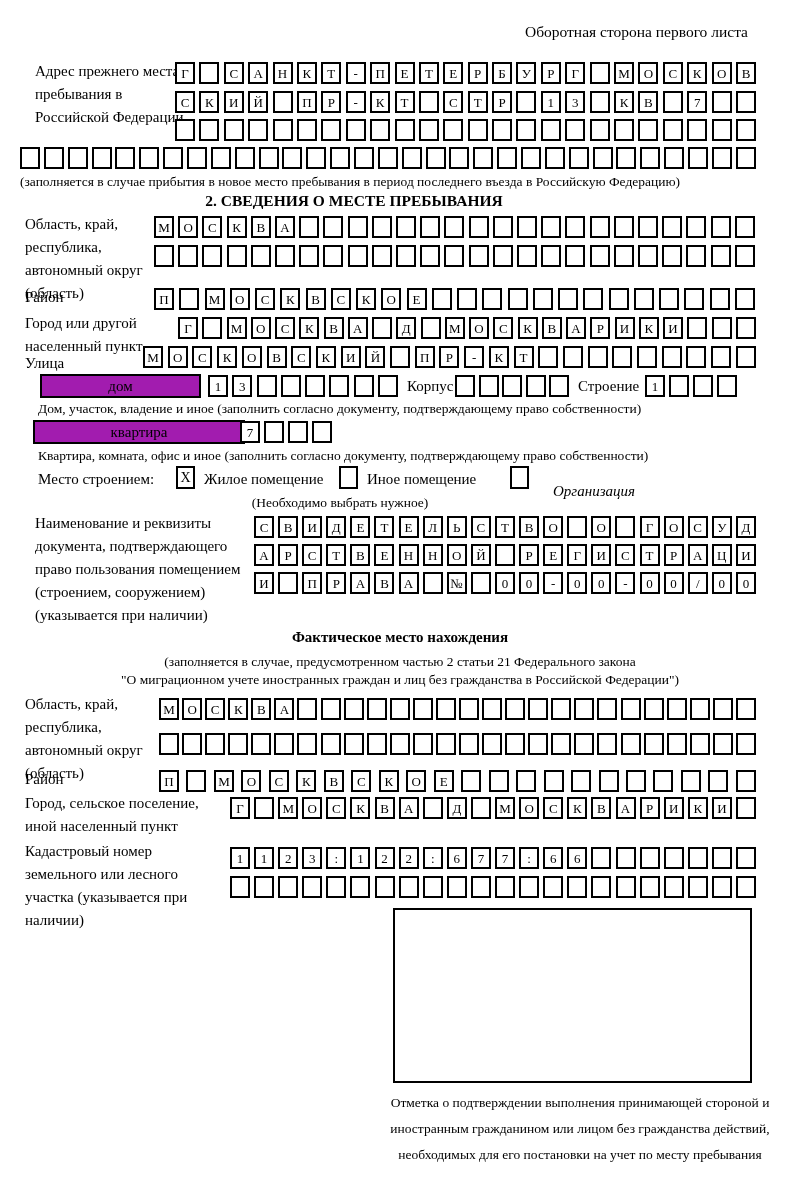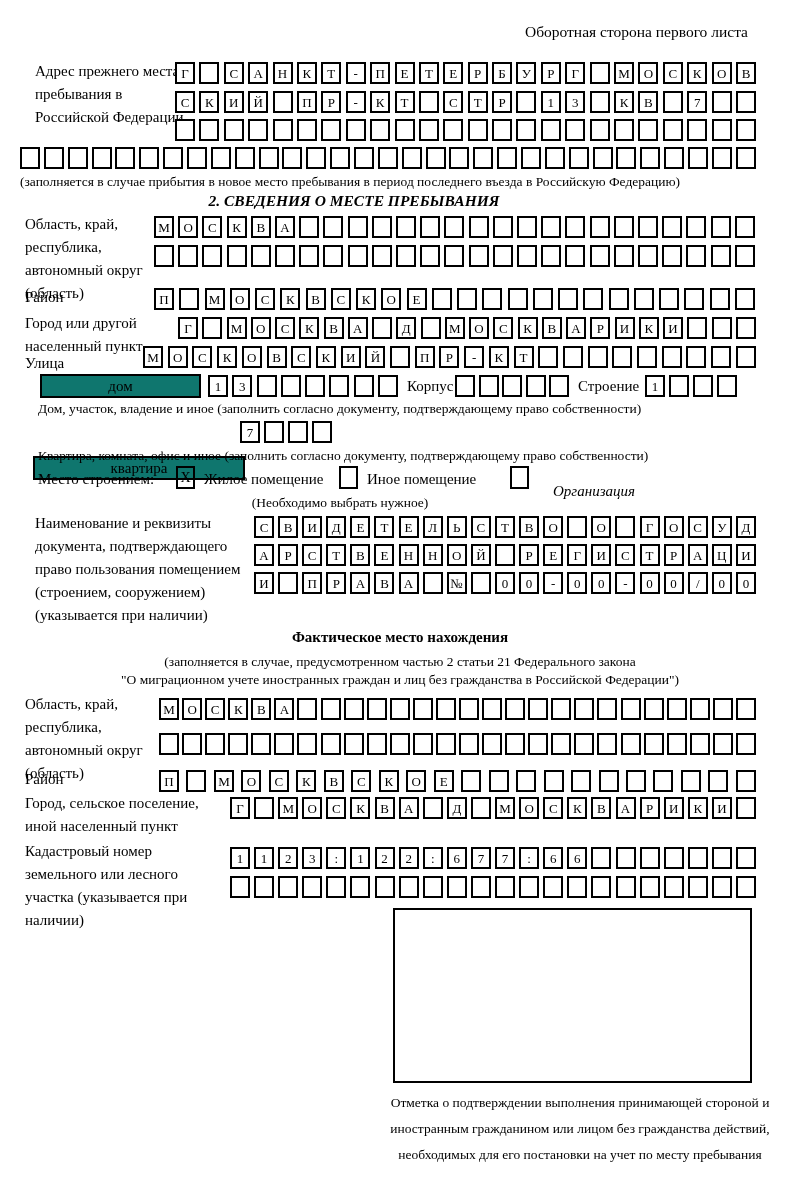--- a/index.html
+++ b/index.html
@@ -13,21 +13,21 @@
   .note{font-size:13.5px;line-height:17px;}
   .title{font-weight:bold;font-size:15.5px;}
   .center{text-align:center;}
   .cellrow{display:flex;justify-content:space-between;height:22px;}
   .cell{
     width:20px;height:22px;border:2px solid #000;box-sizing:border-box;
     display:flex;align-items:center;justify-content:center;
     font-size:13px;line-height:1;flex:0 0 auto;background:#fff;
   }
   .wbox{
-    border:2px solid #000;box-sizing:border-box;background:#0f766e;
+    border:2px solid #000;box-sizing:border-box;background:#a21caf;
     display:flex;align-items:center;justify-content:center;font-size:15px;
   }
   .ckbox{
     width:19px;height:23px;border:2px solid #000;box-sizing:border-box;
     display:flex;align-items:center;justify-content:center;font-size:14px;
   }
   .stampbox{border:2px solid #000;box-sizing:border-box;background:#fff;}
 </style>
 </head>
 <body>
@@ -141,21 +141,21 @@
     <span class="cell"></span>
     <span class="cell"></span>
     <span class="cell"></span>
     <span class="cell"></span>
     <span class="cell"></span>
     <span class="cell"></span>
     <span class="cell"></span>
   </div>
 <div class="abs note center" style="left:0;top:173px;width:700px;">(заполняется в случае прибытия в новое место пребывания в период последнего въезда в Российскую Федерацию)</div>
 
-<div class="abs title center" style="left:0;top:192px;width:708px;font-style:italic;">2. СВЕДЕНИЯ О МЕСТЕ ПРЕБЫВАНИЯ</div>
+<div class="abs title center" style="left:0;top:192px;width:708px;">2. СВЕДЕНИЯ О МЕСТЕ ПРЕБЫВАНИЯ</div>
 
 <div class="abs label" style="left:25px;top:213px;width:128px;">Область, край, республика, автономный округ (область)</div>
 <div class="abs cellrow" style="left:154px;top:216px;width:601px;">
     <span class="cell">М</span>
     <span class="cell">О</span>
     <span class="cell">С</span>
     <span class="cell">К</span>
     <span class="cell">В</span>
     <span class="cell">А</span>
     <span class="cell"></span>
@@ -312,21 +312,21 @@
   </div>
 <div class="abs label" style="left:578px;top:375px;">Строение</div>
 <div class="abs cellrow" style="left:645px;top:375px;width:92px;">
     <span class="cell">1</span>
     <span class="cell"></span>
     <span class="cell"></span>
     <span class="cell"></span>
   </div>
 <div class="abs note" style="left:38px;top:400px;width:740px;">Дом, участок, владение и иное (заполнить согласно документу, подтверждающему право собственности)</div>
 
-<div class="abs wbox" style="left:33px;top:420px;width:212px;height:24px;margin-top:36px;">квартира</div>
+<div class="abs wbox" style="left:33px;top:420px;width:212px;height:24px;">квартира</div>
 <div class="abs cellrow" style="left:240px;top:421px;width:92px;">
     <span class="cell">7</span>
     <span class="cell"></span>
     <span class="cell"></span>
     <span class="cell"></span>
   </div>
 <div class="abs note" style="left:38px;top:447px;width:740px;">Квартира, комната, офис и иное (заполнить согласно документу, подтверждающему право собственности)</div>
 
 <div class="abs label" style="left:38px;top:468px;">Место строением:</div>
 <div class="abs ckbox" style="left:176px;top:466px;">X</div>

